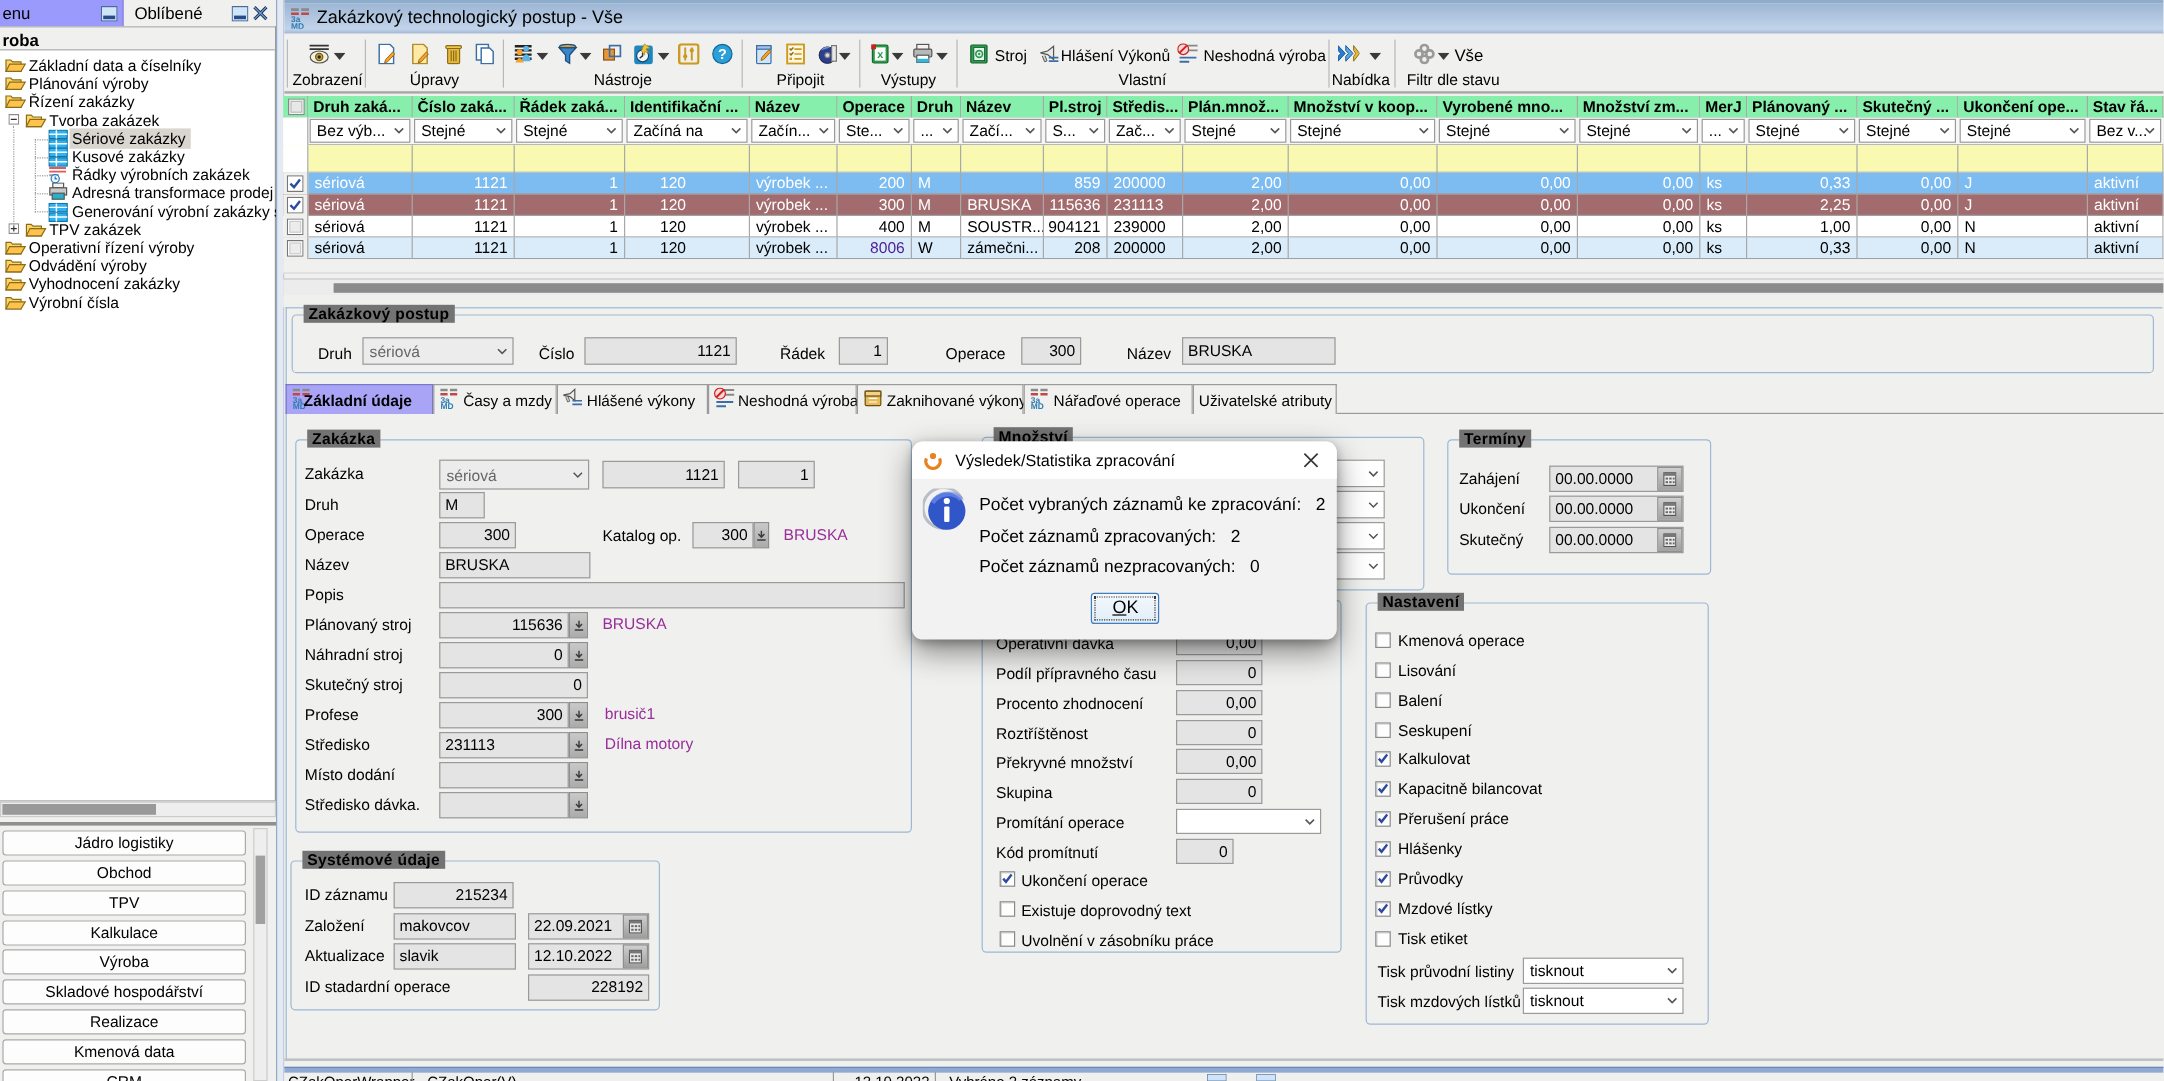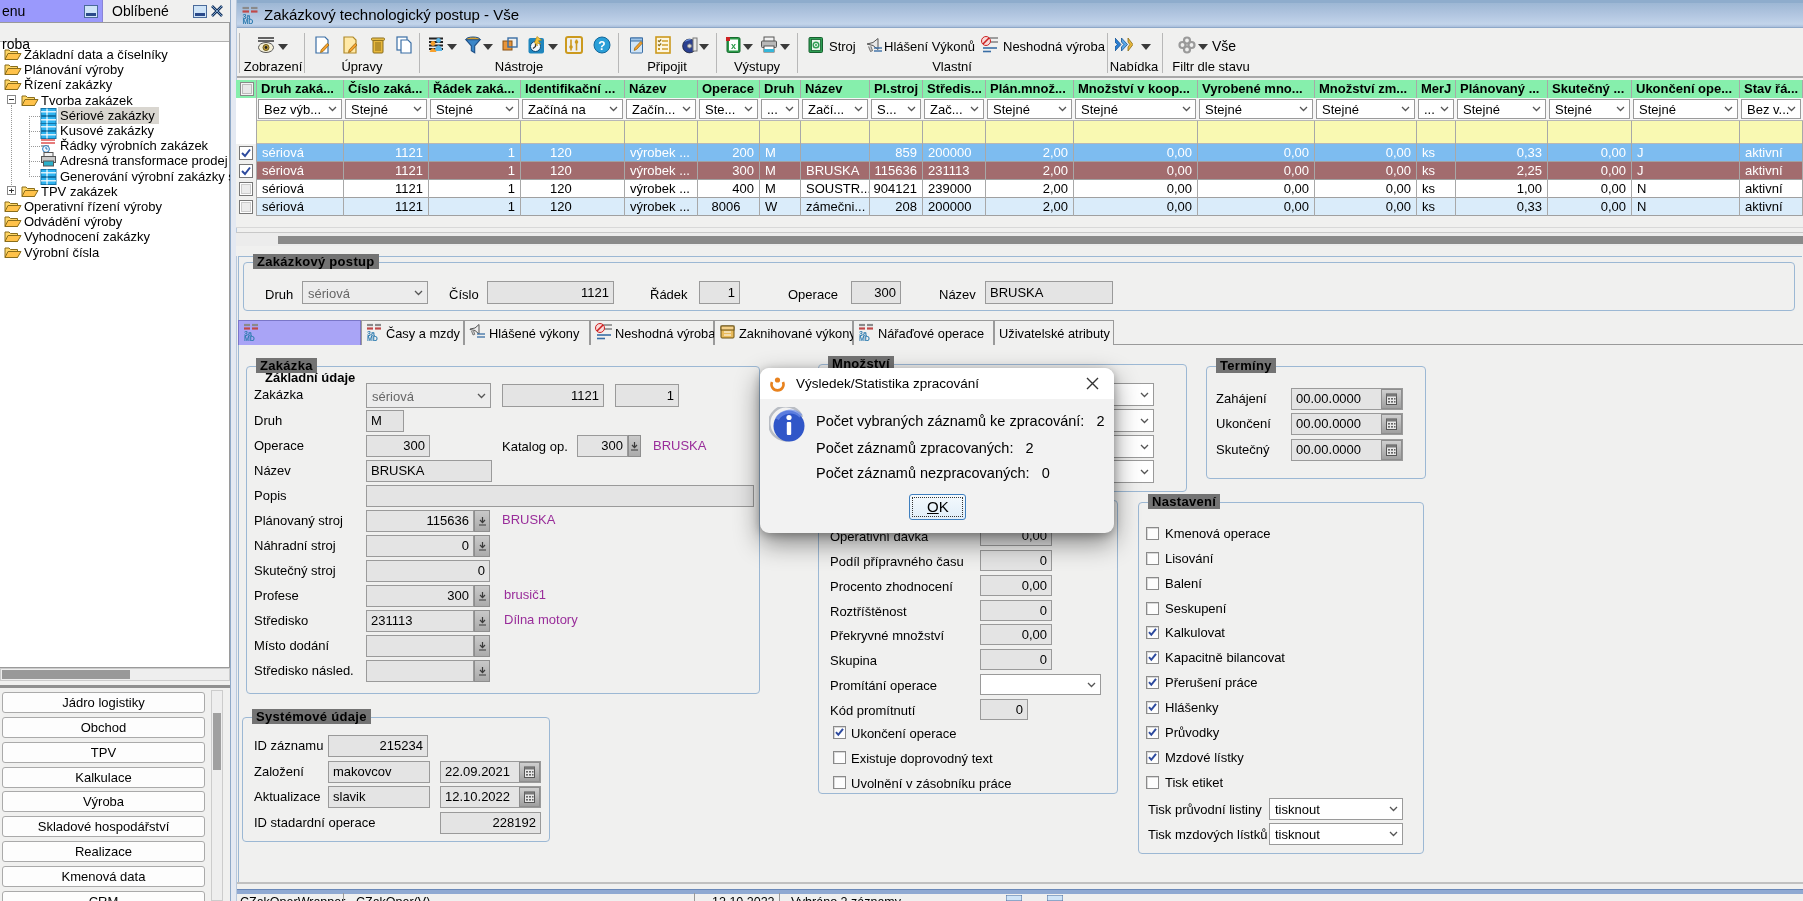--- a/index.html
+++ b/index.html
@@ -28,21 +28,21 @@
 <svg class="abs" style="left:193px;top:5px" width="14" height="13">
     <rect x="0.5" y="0.5" width="13" height="12" fill="#cfe4f7" stroke="#4a6a9a"></rect>
     <rect x="2" y="8" width="10" height="3" fill="#2a4a8a"></rect>
   </svg>
 <svg class="abs" style="left:210px;top:4px" width="14" height="14" viewBox="0 0 14 14">
     <path d="M2 2 L12 12 M12 2 L2 12" stroke="#16335f" stroke-width="2.6"></path>
     <path d="M2 2 L12 12 M12 2 L2 12" stroke="#7aa0c8" stroke-width="1"></path>
   </svg>
 <div class="" style="position:absolute;left:0px;top:22px;width:230px;height:646px;background:#fff;border:1px solid #9a9a9a;border-left:none;"></div>
 <div class="" style="position:absolute;left:0px;top:23px;width:229px;height:19px;background:#f0f0ef;border-bottom:1px solid #b0b0b0;"></div>
-<div class="t" style="left:2px;top:36px;font-weight:normal;font-size:14px;">roba</div>
+<div class="t" style="left:2px;top:25px;font-weight:bold;font-size:14px;">roba</div>
 <svg class="abs" style="left:4px;top:47.0px" width="18" height="14" viewBox="0 0 18 14">
     <path d="M1 3 L1 12.5 L13.5 12.5 L13.5 4.5 L6.5 4.5 L5 3 Z" fill="#ffd666" stroke="#8a6d1a" stroke-width="1"></path>
     <path d="M1 12.5 L4 6.5 L17 6.5 L13.5 12.5 Z" fill="#ffc24a" stroke="#8a6d1a" stroke-width="1"></path>
   </svg>
 <div class="tree" style="left:24px;top:47.0px;">Základní data a číselníky</div>
 <svg class="abs" style="left:4px;top:62.2px" width="18" height="14" viewBox="0 0 18 14">
     <path d="M1 3 L1 12.5 L13.5 12.5 L13.5 4.5 L6.5 4.5 L5 3 Z" fill="#ffd666" stroke="#8a6d1a" stroke-width="1"></path>
     <path d="M1 12.5 L4 6.5 L17 6.5 L13.5 12.5 Z" fill="#ffc24a" stroke="#8a6d1a" stroke-width="1"></path>
   </svg>
 <div class="tree" style="left:24px;top:62.2px;">Plánování výroby</div>
@@ -611,21 +611,21 @@
 <div class="" style="position:absolute;left:236px;top:198px;width:21px;height:18px;background:#f0f0ef;border-right:1px solid #a8a8a8;"></div>
 <svg class="abs" style="left:239px;top:200px" width="14" height="14">
     <rect x="0.5" y="0.5" width="13" height="13" fill="#fff" stroke="#777"></rect>
     <rect x="2.5" y="2.5" width="9" height="9" fill="#ececec" stroke="#ccc"></rect>
   </svg>
 <div class="cell" style="left:257px;top:198px;width:87px;height:18px;line-height:17px;color:#000;padding-left:5px;">sériová</div>
 <div class="cell" style="left:344px;top:198px;width:85px;height:18px;line-height:17px;color:#000;text-align:right;padding-right:5px;">1121</div>
 <div class="cell" style="left:429px;top:198px;width:92px;height:18px;line-height:17px;color:#000;text-align:right;padding-right:5px;">1</div>
 <div class="cell" style="left:521px;top:198px;width:104px;height:18px;line-height:17px;color:#000;padding-left:29px;">120</div>
 <div class="cell" style="left:625px;top:198px;width:73px;height:18px;line-height:17px;color:#000;padding-left:5px;">výrobek ...</div>
-<div class="cell" style="left:698px;top:198px;width:62px;height:18px;line-height:17px;color:#000000;text-align:center;padding-right:5px;">8006</div>
+<div class="cell" style="left:698px;top:198px;width:62px;height:18px;line-height:17px;color:#4c1d95;text-align:right;padding-right:5px;">8006</div>
 <div class="cell" style="left:760px;top:198px;width:41px;height:18px;line-height:17px;color:#000;padding-left:5px;">W</div>
 <div class="cell" style="left:801px;top:198px;width:69px;height:18px;line-height:17px;color:#000;padding-left:5px;">zámečni...</div>
 <div class="cell" style="left:870px;top:198px;width:53px;height:18px;line-height:17px;color:#000;text-align:right;padding-right:5px;">208</div>
 <div class="cell" style="left:923px;top:198px;width:63px;height:18px;line-height:17px;color:#000;padding-left:5px;">200000</div>
 <div class="cell" style="left:986px;top:198px;width:88px;height:18px;line-height:17px;color:#000;text-align:right;padding-right:5px;">2,00</div>
 <div class="cell" style="left:1074px;top:198px;width:124px;height:18px;line-height:17px;color:#000;text-align:right;padding-right:5px;">0,00</div>
 <div class="cell" style="left:1198px;top:198px;width:117px;height:18px;line-height:17px;color:#000;text-align:right;padding-right:5px;">0,00</div>
 <div class="cell" style="left:1315px;top:198px;width:102px;height:18px;line-height:17px;color:#000;text-align:right;padding-right:5px;">0,00</div>
 <div class="cell" style="left:1417px;top:198px;width:39px;height:18px;line-height:17px;color:#000;padding-left:5px;">ks</div>
 <div class="cell" style="left:1456px;top:198px;width:92px;height:18px;line-height:17px;color:#000;text-align:right;padding-right:5px;">0,33</div>
@@ -659,21 +659,21 @@
 <svg class="abs" style="left:243px;top:323px" width="17" height="18" viewBox="0 0 17 18">
     <g stroke-width="2.2">
       <line x1="1" y1="2" x2="7" y2="2" stroke="#8a8a8a"></line>
       <line x1="9" y1="2" x2="15" y2="2" stroke="#8a8a8a"></line>
       <line x1="1" y1="5.5" x2="7" y2="5.5" stroke="#c04848"></line>
       <line x1="9" y1="5.5" x2="15" y2="5.5" stroke="#c04848"></line>
     </g>
     <text x="1" y="12.5" font-size="7" font-weight="bold" fill="#2e7cb0" font-family="Liberation Sans">3a</text>
     <text x="1" y="18" font-size="7" font-weight="bold" fill="#2e7cb0" font-family="Liberation Sans">MD</text>
   </svg>
-<div class="t" style="left:265px;top:326px;font-weight:bold;font-size:13px;margin-top:44px;">Základní údaje</div>
+<div class="t" style="left:253px;top:326px;font-weight:bold;font-size:13px;">Základní údaje</div>
 <div class="" style="position:absolute;left:361px;top:320px;width:103px;height:25px;background:#f0f0ef;border:1px solid #9a9a9a;border-bottom:none;"></div>
 <svg class="abs" style="left:366px;top:323px" width="17" height="18" viewBox="0 0 17 18">
     <g stroke-width="2.2">
       <line x1="1" y1="2" x2="7" y2="2" stroke="#8a8a8a"></line>
       <line x1="9" y1="2" x2="15" y2="2" stroke="#8a8a8a"></line>
       <line x1="1" y1="5.5" x2="7" y2="5.5" stroke="#c04848"></line>
       <line x1="9" y1="5.5" x2="15" y2="5.5" stroke="#c04848"></line>
     </g>
     <text x="1" y="12.5" font-size="7" font-weight="bold" fill="#2e7cb0" font-family="Liberation Sans">3a</text>
     <text x="1" y="18" font-size="7" font-weight="bold" fill="#2e7cb0" font-family="Liberation Sans">MD</text>
@@ -733,21 +733,21 @@
 <div class="t" style="left:254px;top:413px;">Druh</div>
 <div class="t" style="left:254px;top:438px;">Operace</div>
 <div class="t" style="left:254px;top:463px;">Název</div>
 <div class="t" style="left:254px;top:488px;">Popis</div>
 <div class="t" style="left:254px;top:513px;">Plánovaný stroj</div>
 <div class="t" style="left:254px;top:538px;">Náhradní stroj</div>
 <div class="t" style="left:254px;top:563px;">Skutečný stroj</div>
 <div class="t" style="left:254px;top:588px;">Profese</div>
 <div class="t" style="left:254px;top:613px;">Středisko</div>
 <div class="t" style="left:254px;top:638px;">Místo dodání</div>
-<div class="t" style="left:254px;top:663px;">Středisko násled.</div>
+<div class="t" style="left:254px;top:663px;">Středisko dávka.</div>
 <div class="abs" style="left:366px;top:383px;width:125px;height:25px;background:#ececec;border:1px solid #9a9a9a;">
     <div class="ct" style="color:#666;">sériová</div>
     <div class="cv"><svg width="9" height="6" viewBox="0 0 9 6">
         <polyline points="1,1 4.5,4.5 8,1" fill="none" stroke="#555" stroke-width="1.3"></polyline>
       </svg></div>
   </div>
 <div class="abs fld" style="left:502px;top:384px;width:102px;height:23px;background:#e4e4e4;text-align:right;font-size:13px;padding:0 4px;line-height:21px;">1121</div>
 <div class="abs fld" style="left:615px;top:384px;width:64px;height:23px;background:#e4e4e4;text-align:right;font-size:13px;padding:0 4px;line-height:21px;">1</div>
 <div class="abs fld" style="left:366px;top:410px;width:38px;height:22px;background:#e4e4e4;text-align:left;font-size:13px;padding:0 4px;line-height:20px;">M</div>
 <div class="abs fld" style="left:366px;top:435px;width:64px;height:22px;background:#e4e4e4;text-align:right;font-size:13px;padding:0 4px;line-height:20px;">300</div>

